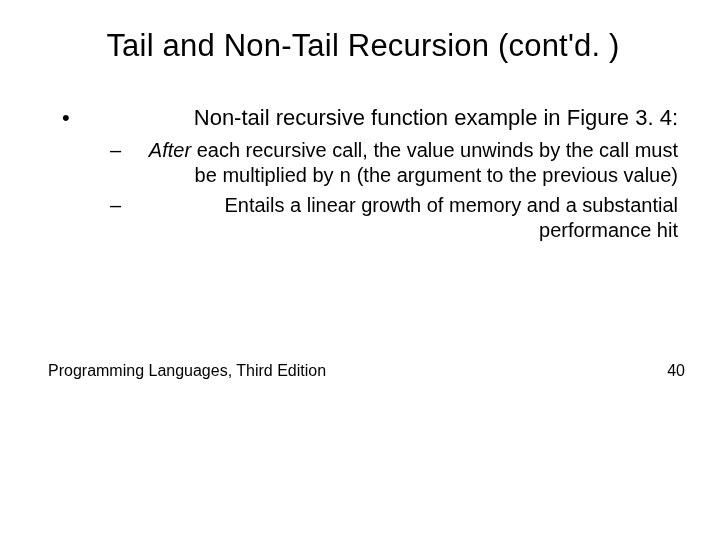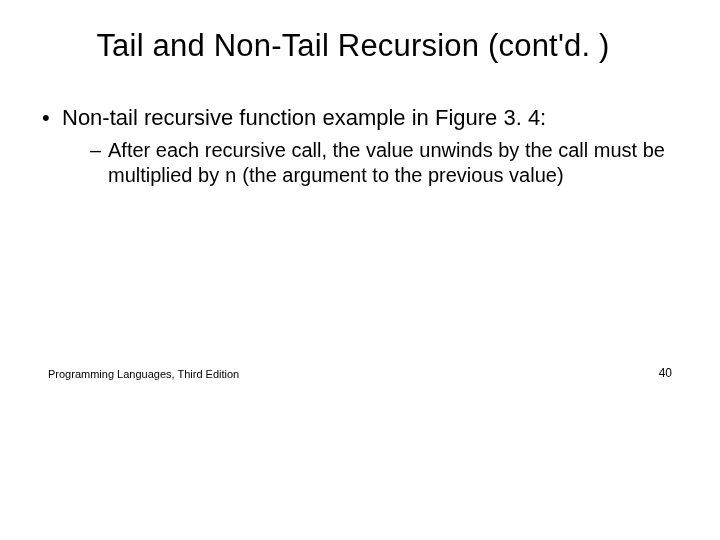--- a/index.html
+++ b/index.html
@@ -10,36 +10,37 @@
     background: #fff;
     font-family: Arial, Helvetica, sans-serif;
     color: #000;
     position: relative;
     overflow: hidden;
   }
   .slide {
     box-sizing: border-box;
     width: 720px;
     height: 404px;
-    padding: 28px 42px 0 28px;
+    padding: 28px 42px 0 48px;
     position: relative;
   }
   .title {
     font-size: 31px;
     text-align: center;
     margin: 0 0 40px 0;
     font-weight: normal;
     letter-spacing: 0.2px;
   }
   ul.top {
     list-style: none;
     margin: 0;
     padding: 0 0 0 10px;
     font-size: 22px;
     line-height: 1.25;
+    text-align: right;
   }
   ul.top > li {
     position: relative;
     padding-left: 24px;
     margin-bottom: 6px;
   }
   ul.top > li::before {
     content: "•";
     position: absolute;
     left: 4px;
@@ -56,47 +57,50 @@
     position: relative;
     padding-left: 18px;
     margin-bottom: 4px;
   }
   ul.sub > li::before {
     content: "–";
     position: absolute;
     left: 0;
     top: 0;
   }
-  .italic { }
+  .italic { font-style: italic; }
   .mono { font-family: "Courier New", Courier, monospace; }
   .footer-left {
     position: absolute;
     left: 48px;
     bottom: 24px;
-    font-size: 11px;
+    font-size: 16px;
   }
   .footer-right {
     position: absolute;
-    right: 48px;
+    right: 35px;
     bottom: 24px;
-    font-size: 12px;
+    font-size: 16px;
   }
 </style>
 </head>
 <body>
 
 <div class="slide">
   <h1 class="title">Tail and Non-Tail Recursion (cont'd. )</h1>
 
   <ul class="top">
     <li>
       <span>Non-tail recursive function example in Figure 3. 4:</span>
       <ul class="sub">
         <li>
           <span class="italic">After</span><span> each recursive call, the value unwinds by the call must be multiplied by </span><span class="mono">n</span><span> (the argument to the previous value)</span>
         </li>
+        <li>
+          <span>Entails a linear growth of memory and a substantial performance hit</span>
+        </li>
       </ul>
     </li>
   </ul>
 
   <div class="footer-left">Programming Languages, Third Edition</div>
   <div class="footer-right">40</div>
 </div>
 
 </body></html>

